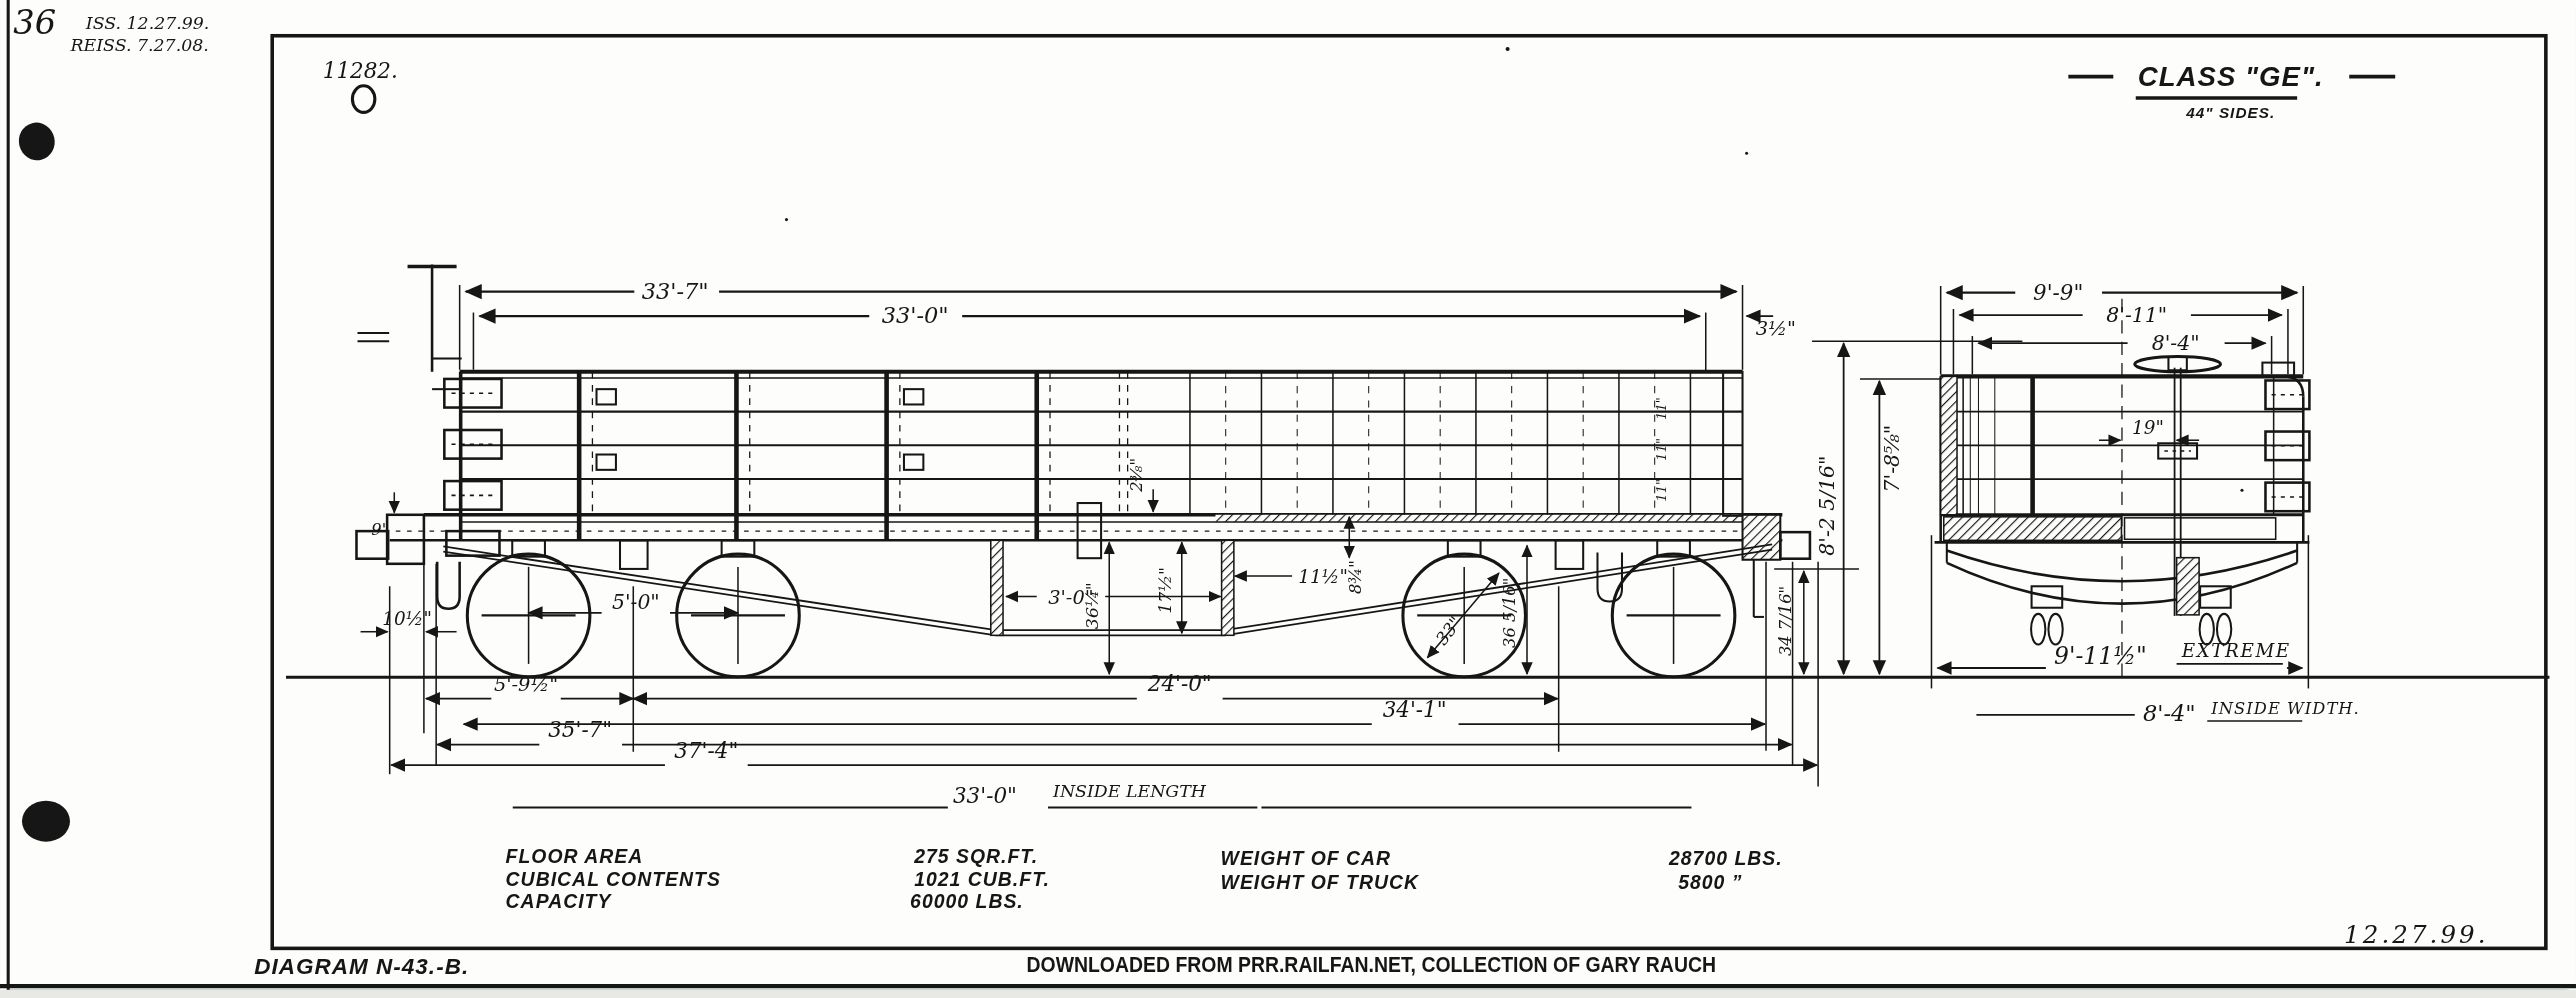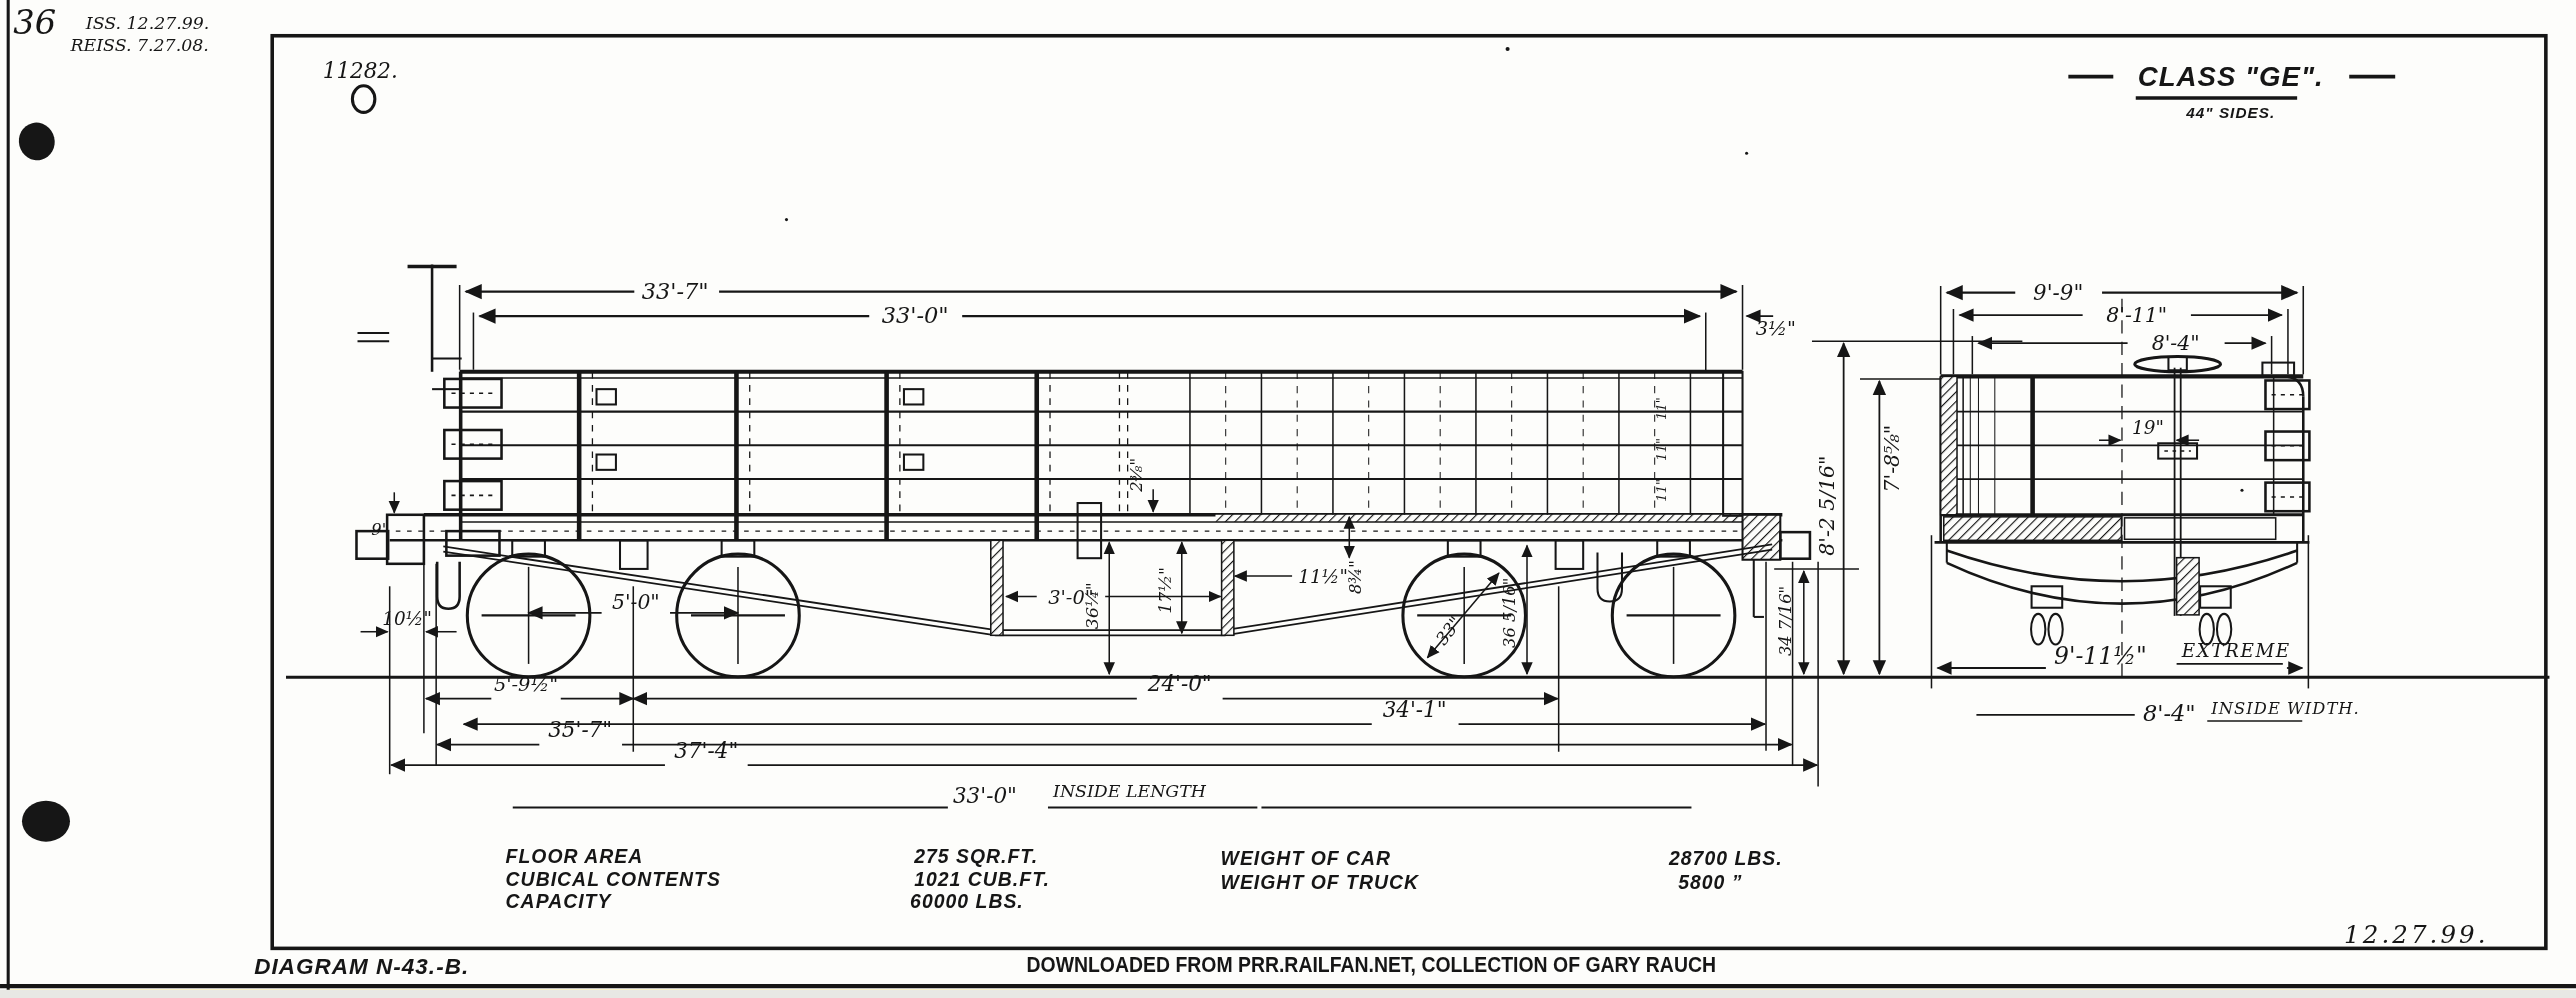--- a/index.html
+++ b/index.html
@@ -1,16 +1,16 @@
 <!DOCTYPE html>
 <html style="font-size:8.2px"><head>
 <meta charset="utf-8">
 <style>
   html,body{margin:0;padding:0;background:#e8e8e4;}
-  .sheet{position:relative;width:100%;background:#fde047;border-radius:11px;}
+  .sheet{position:relative;width:100%;background:#0f766e;border-radius:11px;}
   svg{display:block;width:100%;height:auto;}
   .ink{stroke:#161616;fill:none;}
   text{fill:#161616;}
   .dim{font-family:"DejaVu Serif",serif;font-style:italic;}
   .caps{font-family:"Liberation Sans",sans-serif;font-style:italic;font-weight:bold;letter-spacing:2px;}
   .hand{font-family:"DejaVu Serif",serif;font-style:italic;}
   .wm{font-family:"Liberation Sans",sans-serif;font-weight:bold;}
 </style>
 </head>
 <body>

